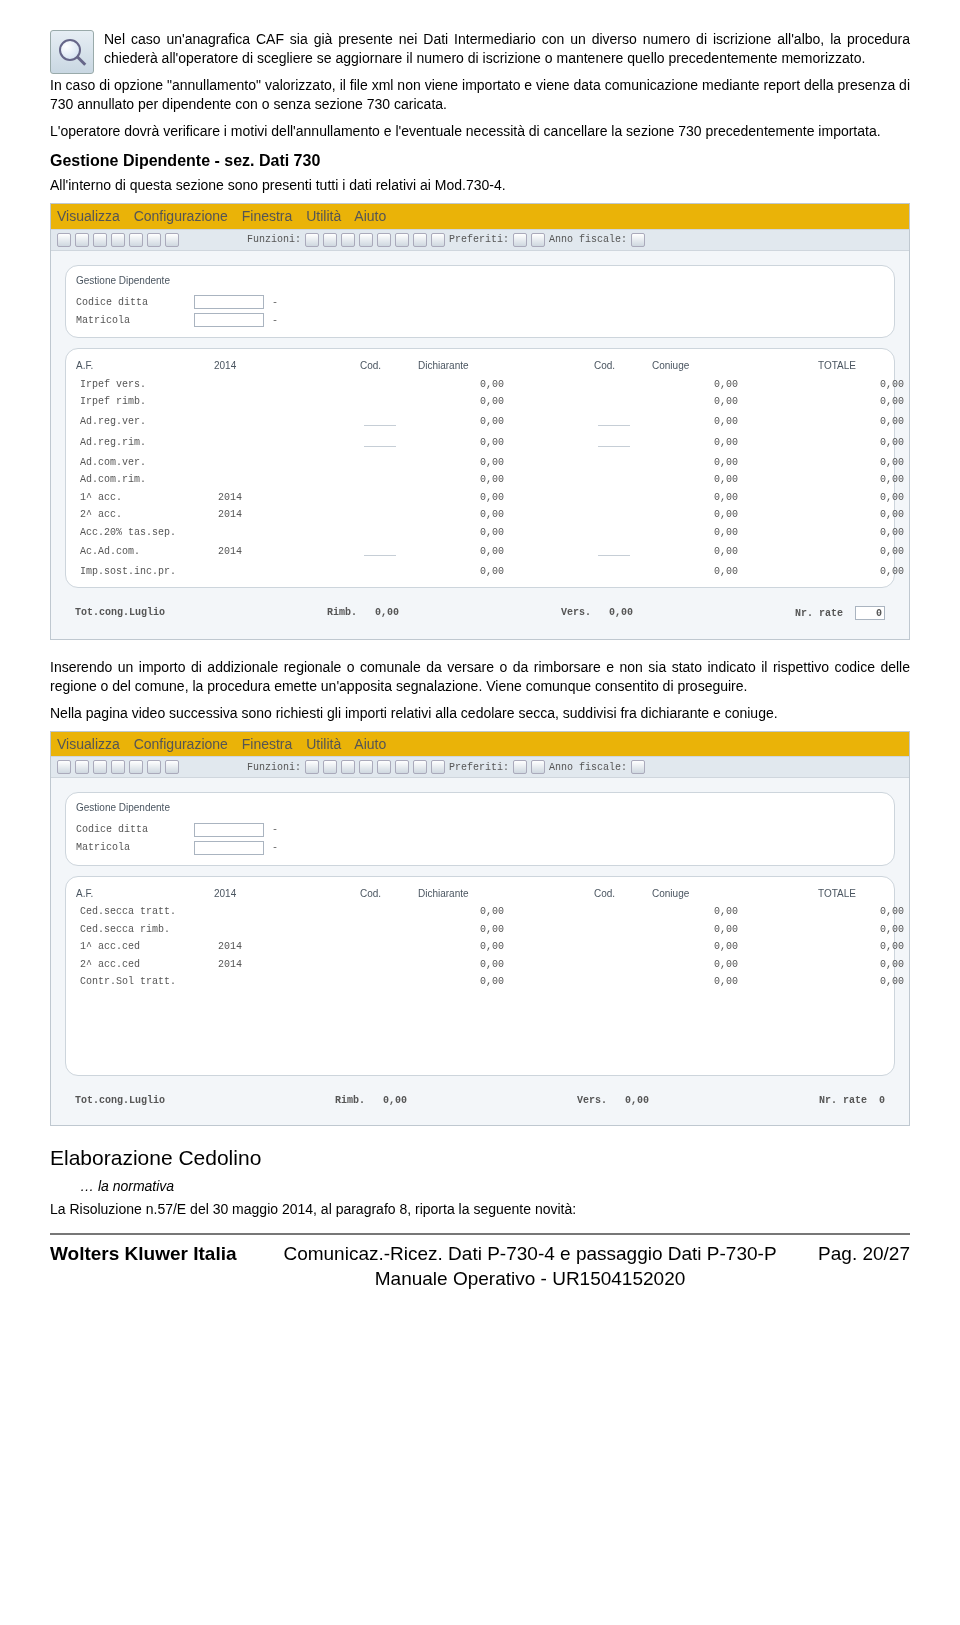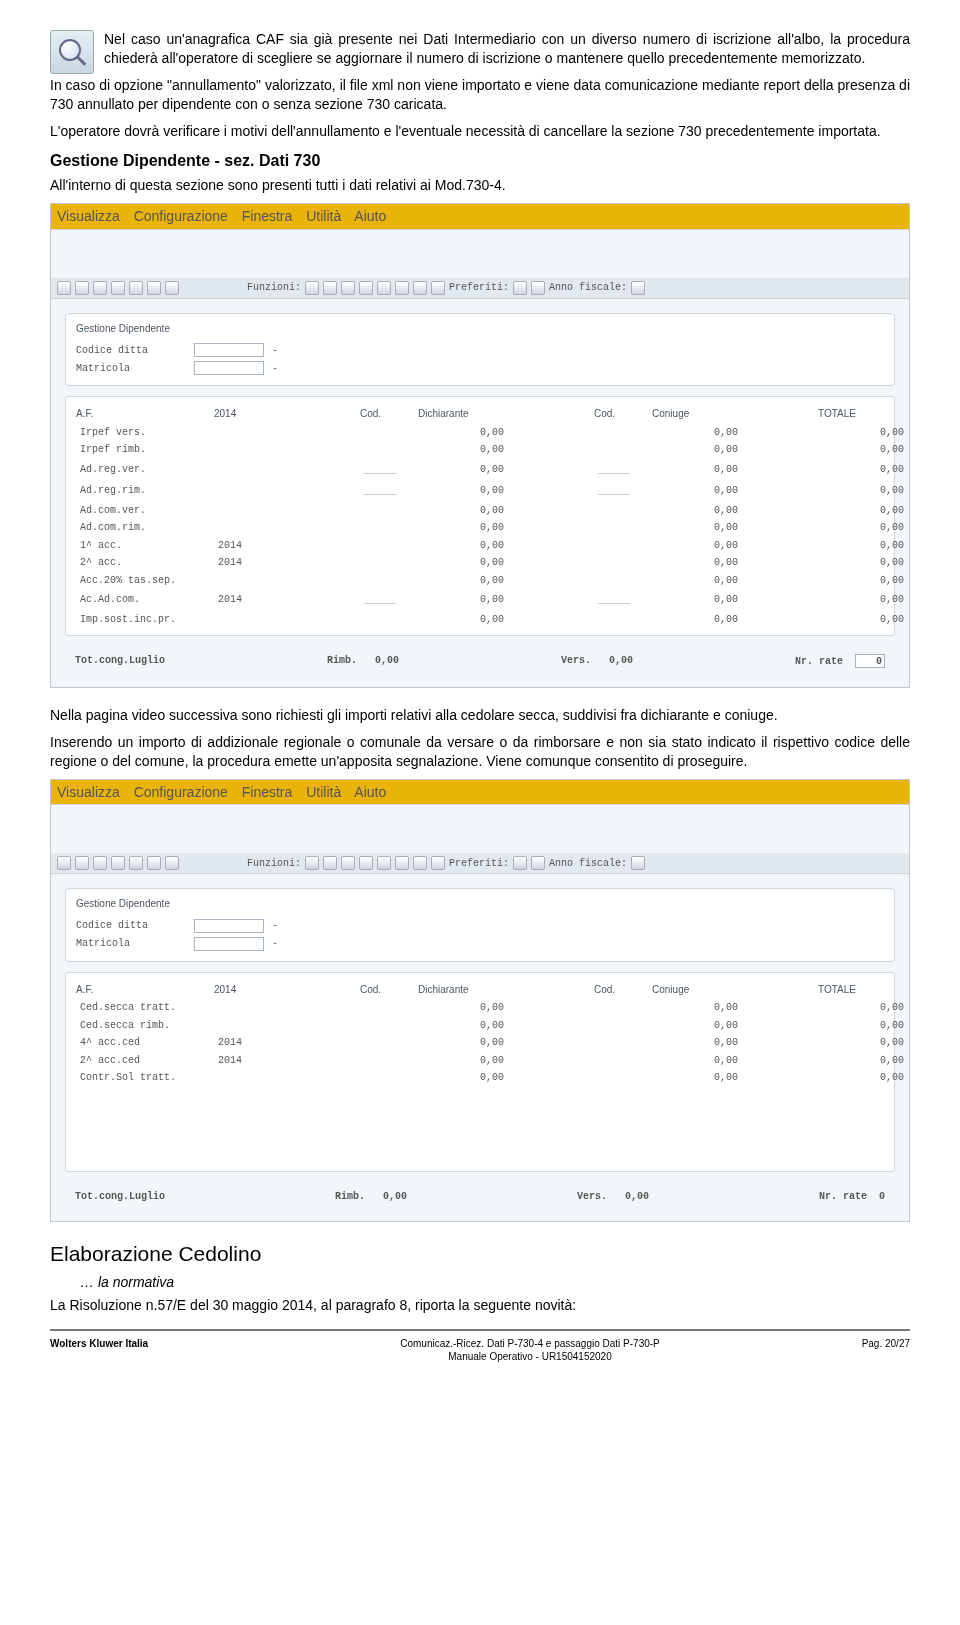--- a/index.html
+++ b/index.html
@@ -7,36 +7,36 @@
   .page { padding: 30px 50px 20px 50px; }
   .para-with-icon { display: flex; gap: 10px; }
   .lens-icon { flex: 0 0 44px; height: 44px; background: linear-gradient(#e6eef4,#c9d7e2); border: 1px solid #9aa; border-radius: 3px; position: relative; }
   .lens-icon::before { content: ""; position: absolute; width: 18px; height: 18px; border-radius: 50%; border: 2px solid #668; left: 8px; top: 8px; background: radial-gradient(circle at 30% 30%, #fff, #cde); }
   .lens-icon::after { content: ""; position: absolute; width: 12px; height: 3px; background: #668; transform: rotate(45deg); left: 24px; top: 28px; }
   .para { text-align: justify; margin-bottom: 8px; }
   .h2 { font-family: Arial, sans-serif; font-weight: bold; font-size: 16px; margin: 10px 0 4px; }
   .screenshot { border: 1px solid #bfc8d0; margin: 6px 0 18px; background: #f3f6f9; font-family: "Courier New", monospace; font-size: 10px; color: #555; }
   .ss-menubar { background: #eab308; padding: 3px 6px; border-bottom: 1px solid #cfd6dd; font-family: Tahoma, sans-serif; font-size: 14px; }
   .ss-menubar span { margin-right: 10px; }
-  .ss-toolbar { background: #e1e8ee; padding: 3px 6px; border-bottom: 1px solid #cfd6dd; display: flex; align-items: center; gap: 4px; margin-top: 48px; }
+  .ss-toolbar { background: #e1e8ee; padding: 3px 6px; border-bottom: 1px solid #cfd6dd; display: flex; align-items: center; gap: 4px; }
   .ti { width: 14px; height: 14px; background: linear-gradient(#fff,#cfd8e0); border: 1px solid #aab; border-radius: 2px; display: inline-block; }
   .ss-body { padding: 14px 14px 8px; }
-  .ss-panel { background: #fff; border: 1px solid #cdd5dc; border-radius: 4px; margin-bottom: 10px; padding: 8px 10px; }
+  .ss-panel { background: #fff; border: 1px solid #cdd5dc; border-radius: 13px; margin-bottom: 10px; padding: 8px 10px; }
   .ss-panel-title { font-family: Tahoma, sans-serif; color: #4a5560; padding-bottom: 6px; }
   .ss-row { display: flex; align-items: center; gap: 8px; padding: 2px 0; }
   .ss-label { width: 110px; }
   .ss-input { border: 1px solid #aab4c0; height: 14px; width: 70px; background: #fff; display: inline-block; }
   .ss-dash { color: #666; }
   .ss-table { display: grid; grid-template-columns: 120px 60px 50px 40px 90px 50px 40px 90px 40px 90px; gap: 2px 18px; align-items: center; }
   .ss-th { color: #4a5560; font-family: Tahoma, sans-serif; padding: 2px 0; }
   .ss-td { text-align: right; padding: 1px 4px; }
   .ss-td.l { text-align: left; }
   .ss-bx { border-bottom: 1px solid #c6ced6; background: #fff; height: 13px; display: inline-block; width: 100%; }
   .ss-foot { display: flex; justify-content: space-between; padding: 8px 10px 10px; color: #555; font-weight: bold; }
-  .footer { border-top: 2px solid #777; margin-top: 14px; padding-top: 6px; display: flex; justify-content: space-between; font-size: 10px; }
+  .footer { border-top: 2px solid #777; margin-top: 14px; padding-top: 6px; display: flex; justify-content: space-between; font-size: 19px; }
   .footer .center { text-align: center; flex: 1; }
   .footer .left { width: 220px; font-weight: bold; }
   .footer .right { width: 120px; text-align: right; }
   .h3blue { color: #000000; font-family: Arial, sans-serif; font-size: 21px; font-weight: normal; margin-top: 16px; }
   .italic { font-style: italic; margin: 4px 0 4px 30px; }
 </style>
 </head>
 <body>
 
 <div class="page">
@@ -221,22 +221,22 @@
       </div>
       <div class="ss-foot">
         <span>Tot.cong.Luglio</span>
         <span><span>Rimb.</span>&nbsp;&nbsp;&nbsp;<span>0,00</span></span>
         <span><span>Vers.</span>&nbsp;&nbsp;&nbsp;<span>0,00</span></span>
         <span><span>Nr. rate</span>&nbsp;&nbsp;<span class="ss-input" style="width:30px;text-align:right;padding-right:2px">0</span></span>
       </div>
     </div>
   </div>
 
+  <p class="para">Inserendo un importo di addizionale regionale o comunale da versare o da rimborsare e non sia stato indicato il rispettivo codice delle regione o del comune, la procedura emette un'apposita segnalazione. Viene comunque consentito di proseguire.</p>
   <p class="para">Nella pagina video successiva sono richiesti gli importi relativi alla cedolare secca, suddivisi fra dichiarante e coniuge.</p>
-  <p class="para">Inserendo un importo di addizionale regionale o comunale da versare o da rimborsare e non sia stato indicato il rispettivo codice delle regione o del comune, la procedura emette un'apposita segnalazione. Viene comunque consentito di proseguire.</p>
 
   <div class="screenshot">
     <div class="ss-menubar">
       <span>Visualizza</span>
       <span>Configurazione</span>
       <span>Finestra</span>
       <span>Utilità</span>
       <span>Aiuto</span>
     </div>
     <div class="ss-toolbar">
@@ -302,21 +302,21 @@
             <div class="ss-td l">Ced.secca rimb.</div>
             <div class="ss-td l"></div>
             <div class="ss-td "></div>
             <div class="ss-td "></div>
             <div class="ss-td ">0,00</div>
             <div class="ss-td "></div>
             <div class="ss-td "></div>
             <div class="ss-td ">0,00</div>
             <div class="ss-td "></div>
             <div class="ss-td ">0,00</div>
-            <div class="ss-td l">4^ acc.ced</div>
+            <div class="ss-td l">1^ acc.ced</div>
             <div class="ss-td l">2014</div>
             <div class="ss-td "></div>
             <div class="ss-td "></div>
             <div class="ss-td ">0,00</div>
             <div class="ss-td "></div>
             <div class="ss-td "></div>
             <div class="ss-td ">0,00</div>
             <div class="ss-td "></div>
             <div class="ss-td ">0,00</div>
             <div class="ss-td l">2^ acc.ced</div>

